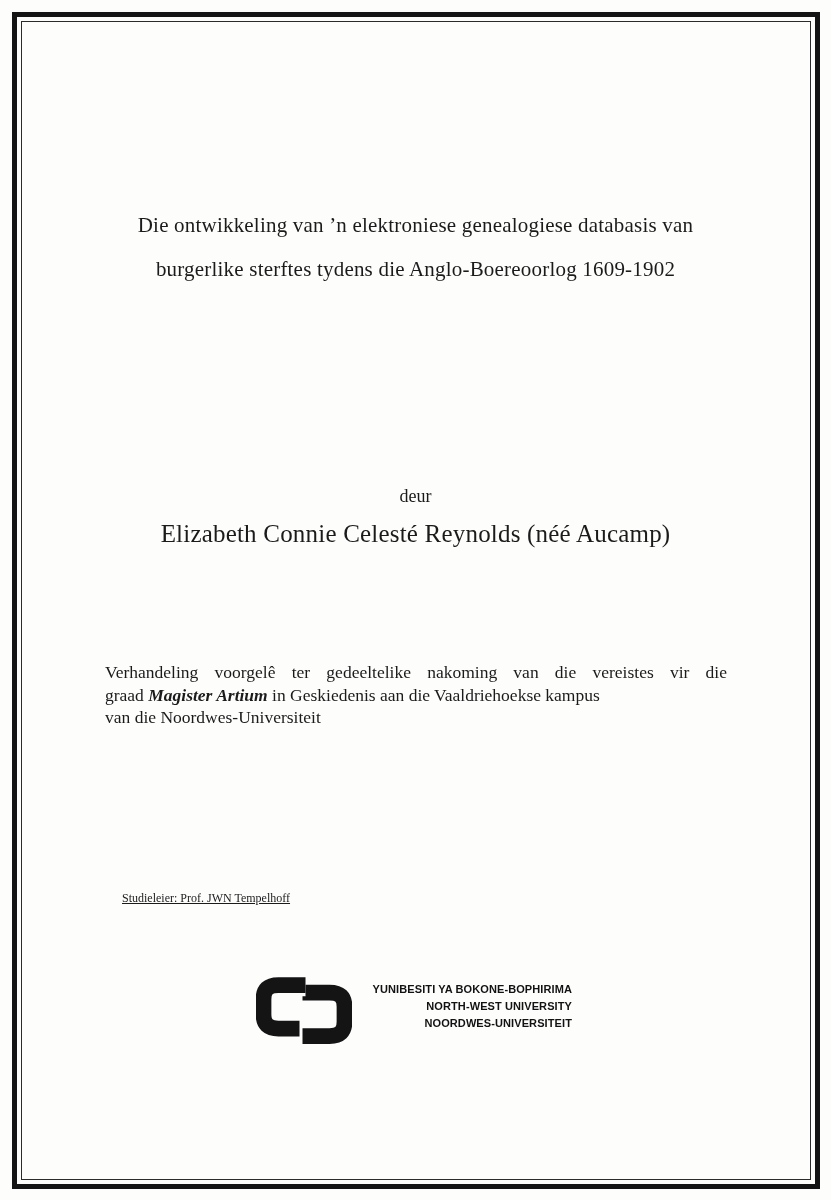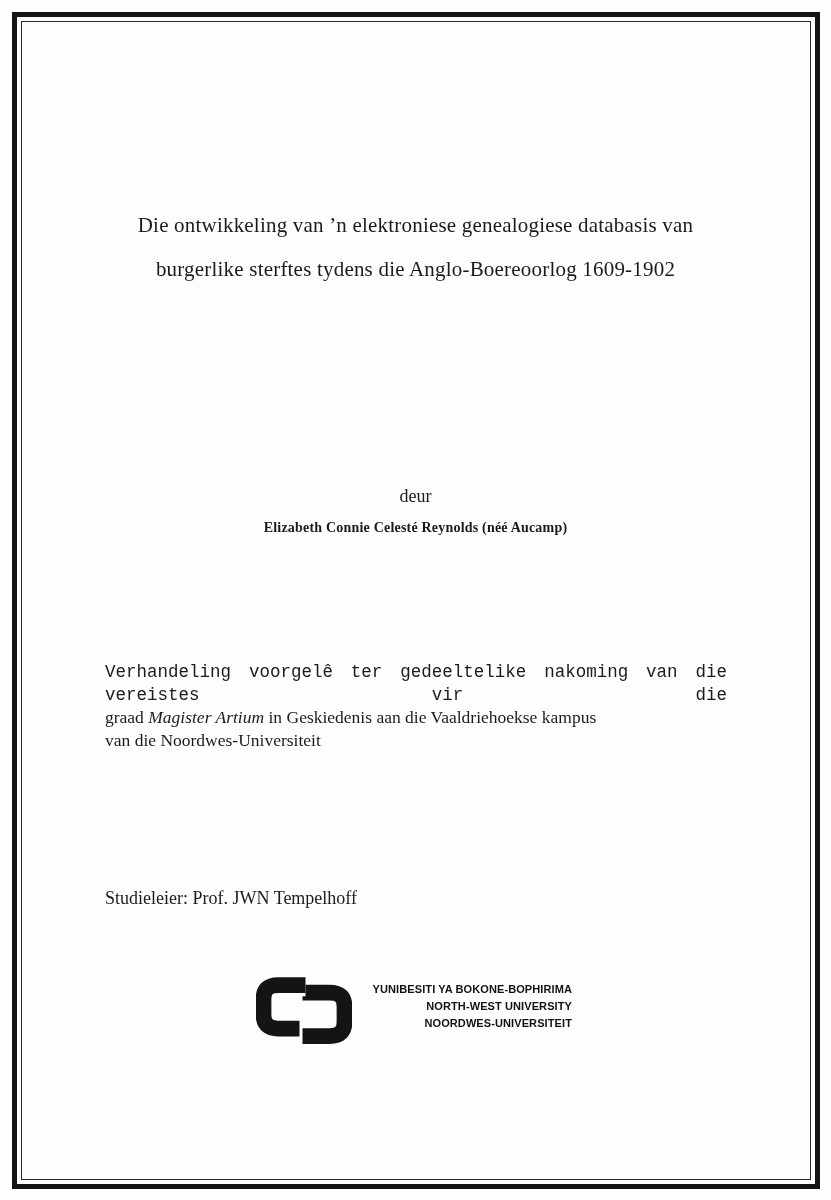--- a/index.html
+++ b/index.html
@@ -47,44 +47,43 @@
     top: 439px; left: 0; right: 0;
     text-align: center;
     font-size: 18px;
     margin-top: 47px;
   }
 
   .author {
     position: absolute;
     top: 520px; left: 0; right: 0;
     text-align: center;
-    font-size: 14px;
+    font-size: 25px;
     letter-spacing: 0.2px;
-    font-weight: bold;
   }
 
   .statement {
     position: absolute;
     top: 661px; left: 105px;
     width: 622px;
     font-size: 17.5px;
     line-height: 22.5px;
   }
   .st-justify {
     text-align: justify;
     text-align-last: justify;
-    font-family: Liberation Mono, monospace;
   }
-  .statement em { font-style: italic; }
+  .statement em { font-style: italic; font-weight: bold; }
 
   .supervisor-block {
     position: absolute;
-    top: 885px; left: 105px;
-    font-size: 18px;
+    top: 885px; left: 122px;
+    font-size: 12px;
     line-height: 27px;
+    text-decoration: underline;
   }
 
   .logo-mark {
     position: absolute;
     left: 256px; top: 974px;
     width: 96px; height: 73px;
   }
   .logo-text {
     position: absolute;
     left: 318px; top: 981px;

